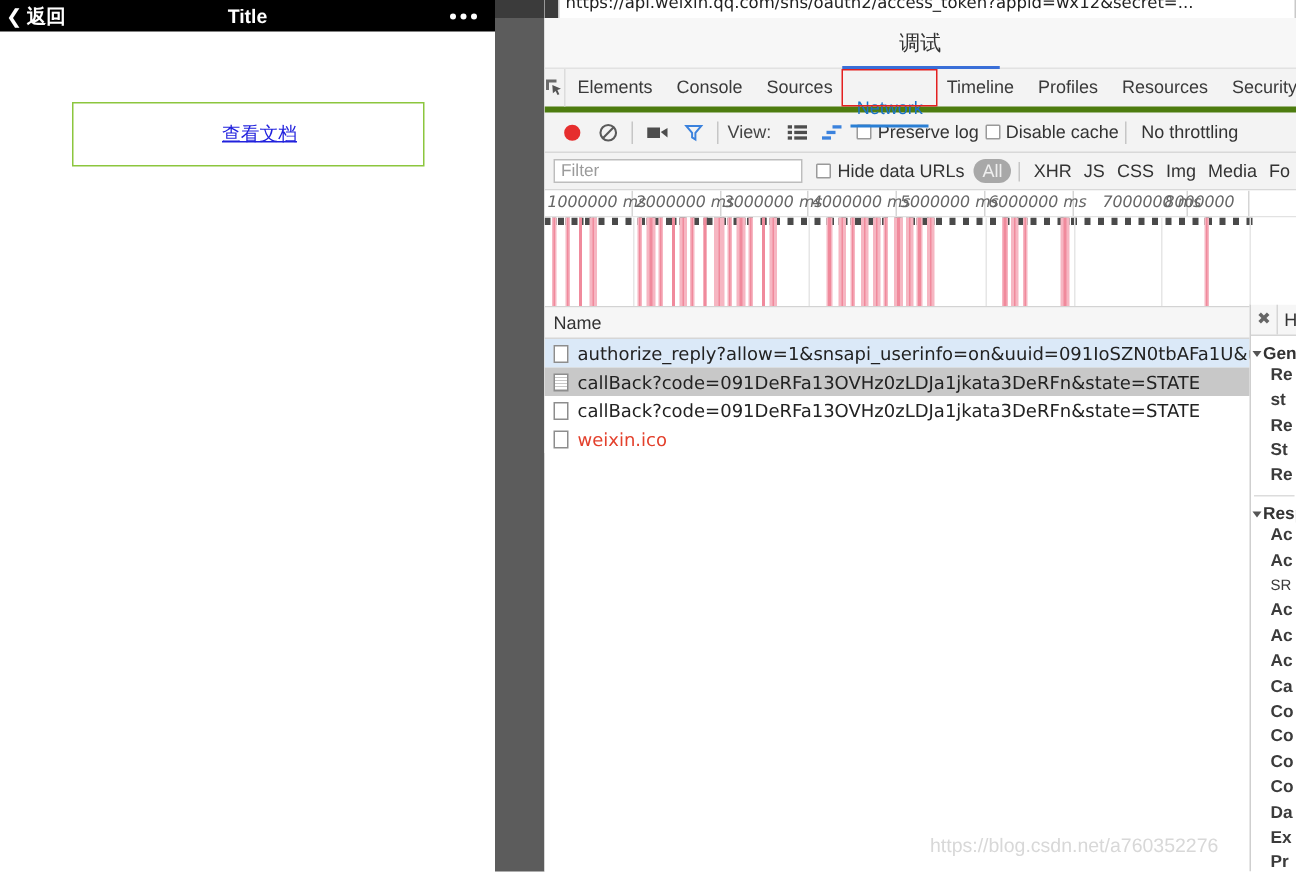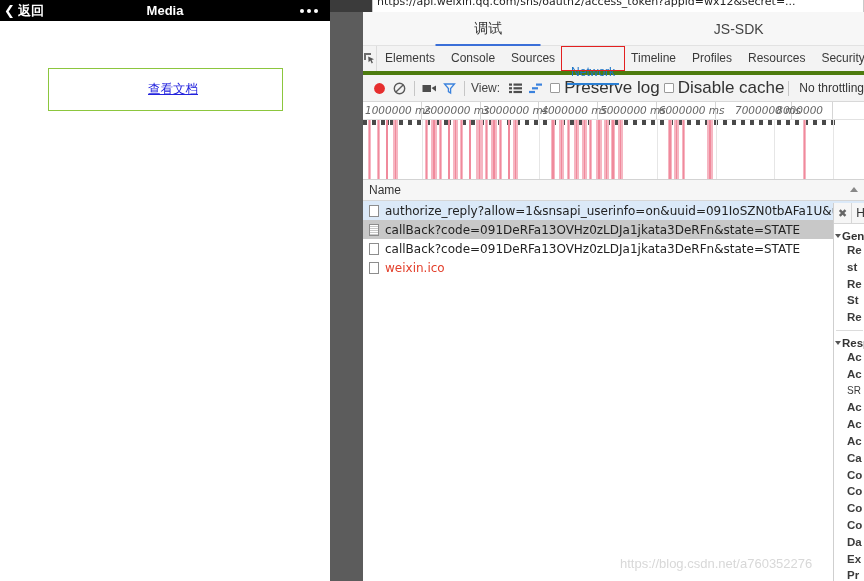--- a/index.html
+++ b/index.html
@@ -116,21 +116,21 @@
 
   
   #net-toolbar{
     height:26px;background:#f3f3f3;border-bottom:1px solid #d8d8d8;
     display:flex;align-items:center;gap:0px;padding-left:6px;
     font-size:12px;color:#333;
   }
   .tb-ico{width:24px;height:26px;display:flex;align-items:center;justify-content:center;}
   .tb-sep{width:1px;height:15px;background:#c6c6c6;margin:0 4px;}
   #view-label{margin:0 5px 0 2px;color:#444;font-size:12px;}
-  .tb-check{display:flex;align-items:center;gap:4px;margin-left:4px;font-size:17px;color:#333;white-space:nowrap;}
+  .tb-check{display:flex;align-items:center;gap:4px;margin-left:4px;font-size:12px;color:#333;white-space:nowrap;}
   .tb-check .box{
     width:10px;height:10px;border:1px solid #9a9a9a;background:#fff;
     display:inline-block;box-sizing:border-box;border-radius:1px;
   }
   #throttle{margin-left:6px;color:#333;font-size:12px;white-space:nowrap;}
 
   
   #filter-row{
     height:24px;background:#f3f3f3;border-bottom:1px solid #d8d8d8;
     display:flex;align-items:center;padding-left:6px;gap:0;
@@ -245,21 +245,21 @@
 
 <div id="root">
 
   <div id="mobile">
 
     <div id="mobile-header">
       <div id="mobile-back">
         <span class="chev">❮</span>
         <span>返回</span>
       </div>
-      <div id="mobile-title">Media</div>
+      <div id="mobile-title">Title</div>
       <div id="mobile-dots">
         <i></i>
           <i></i>
           <i></i>
       </div>
     </div>
 
     <div id="mobile-body">
       <div id="doc-box">
         <a id="doc-link" href="#">查看文档</a>
@@ -274,23 +274,20 @@
 
     <div id="urlbar-wrap">
       <div id="urlbar">
         <span id="url-text">https://api.weixin.qq.com/sns/oauth2/access_token?appid=wx12&amp;secret=...</span>
       </div>
     </div>
 
     <div id="page-tabs">
       <div class="page-tab active">
         <span>调试</span>
-      </div>
-      <div class="page-tab">
-        <span>JS-SDK</span>
       </div>
     </div>
 
     <div id="dt-tabs">
       <div id="inspect-btn">
         <svg width="13" height="13" viewBox="0 0 13 13" aria-hidden="true">
           <path d="M1 1 h7 v2 h-5 v5 h-2 z" fill="#6b6b6b"></path>
           <path d="M5.2 4.6 L11 7.2 L8.6 8.0 L9.9 10.8 L8.7 11.4 L7.4 8.6 L5.6 10.2 z" fill="#555"></path>
         </svg>
       </div>
@@ -353,20 +350,37 @@
         <span>Preserve log</span>
       </div>
       <div class="tb-check">
         <span class="box"></span>
         <span>Disable cache</span>
       </div>
       <div class="tb-sep"></div>
       <span id="throttle">No throttling</span>
     </div>
 
+    <div id="filter-row">
+      <div id="filter-input">
+        <span>Filter</span>
+      </div>
+      <div id="hide-data">
+        <span class="box"></span>
+        <span>Hide data URLs</span>
+      </div>
+      <span class="ftype on">All</span>
+      <span class="ftype-sep"></span>
+      <span class="ftype">XHR</span>
+      <span class="ftype">JS</span>
+      <span class="ftype">CSS</span>
+      <span class="ftype">Img</span>
+      <span class="ftype">Media</span>
+      <span class="ftype">Fo</span>
+    </div>
 
     <div id="ruler">
         <div class="rtick" style="left: 0px; width: 58.75px;">
           <span>1000000 ms</span>
         </div>
         <div class="rtick" style="left: 58.75px; width: 58.75px;">
           <span>2000000 ms</span>
         </div>
         <div class="rtick" style="left: 117.5px; width: 58.75px;">
           <span>3000000 ms</span>

